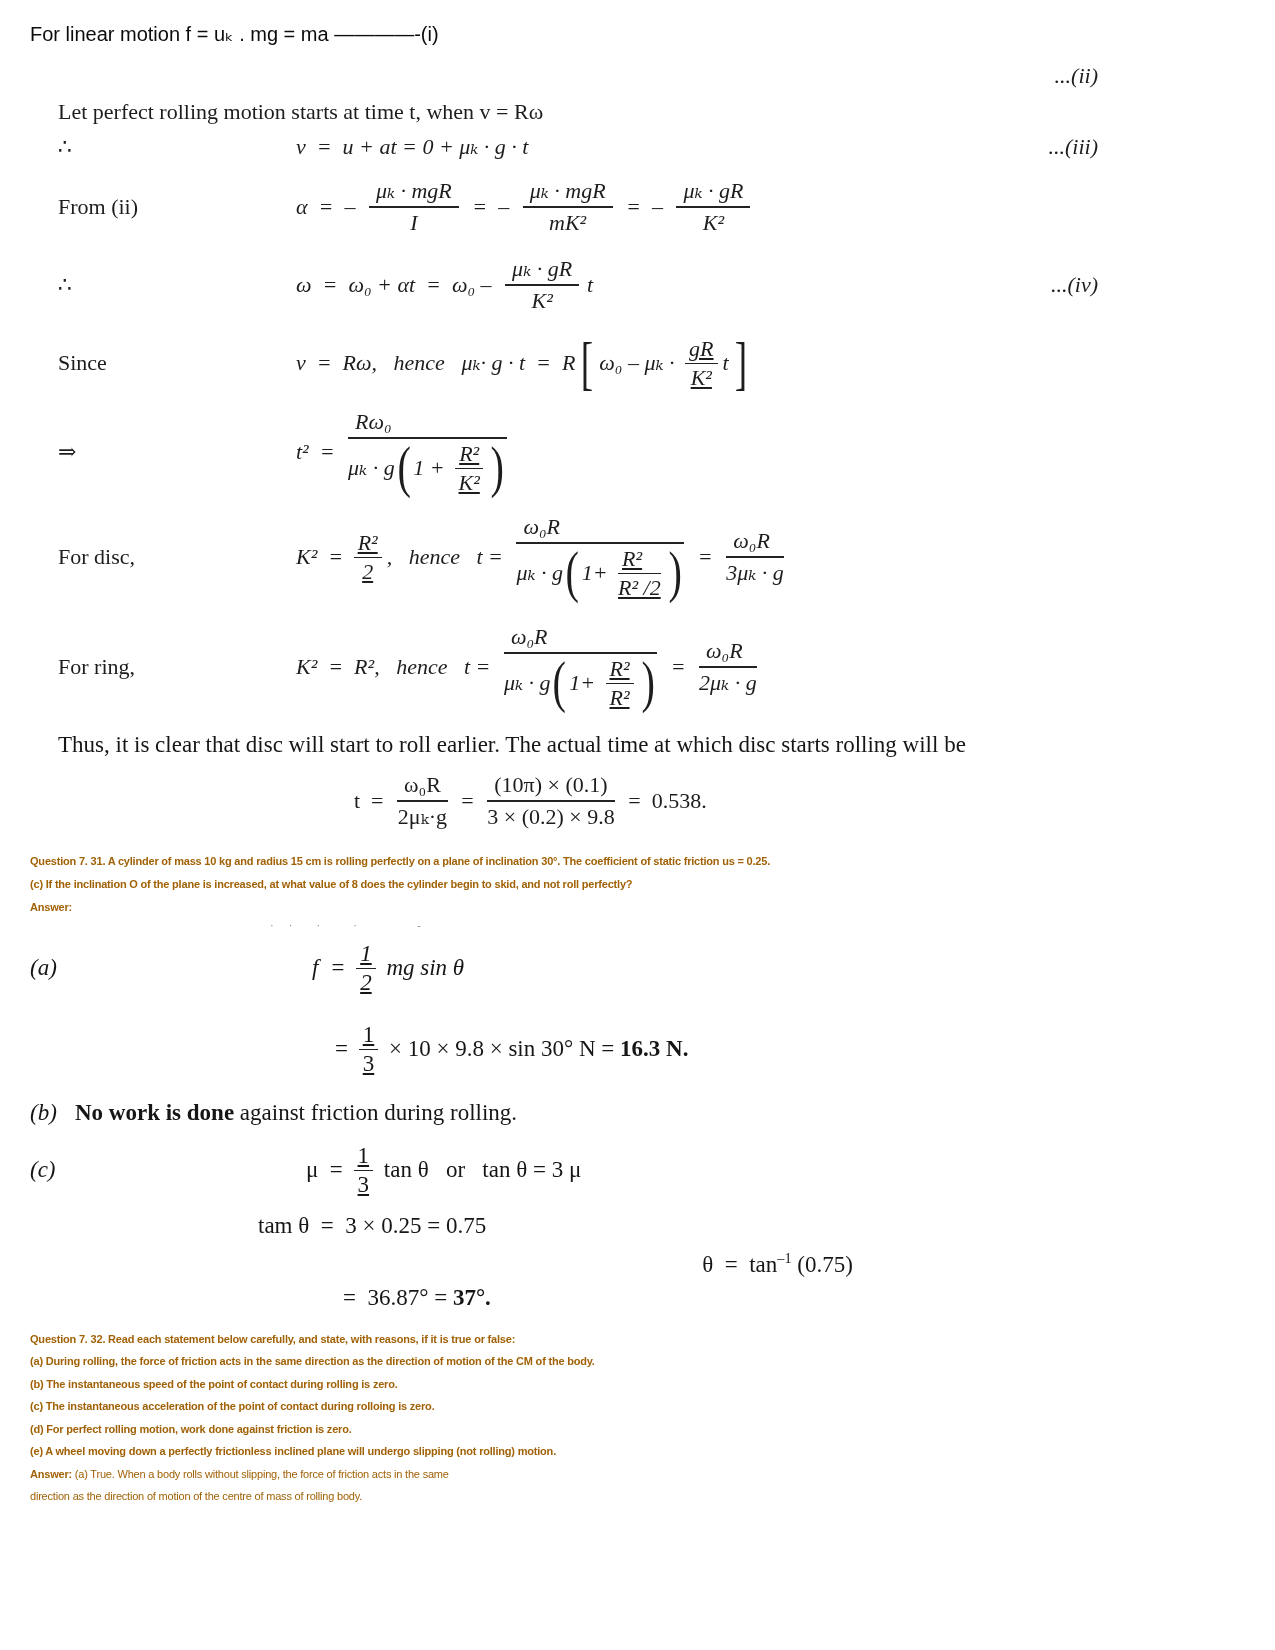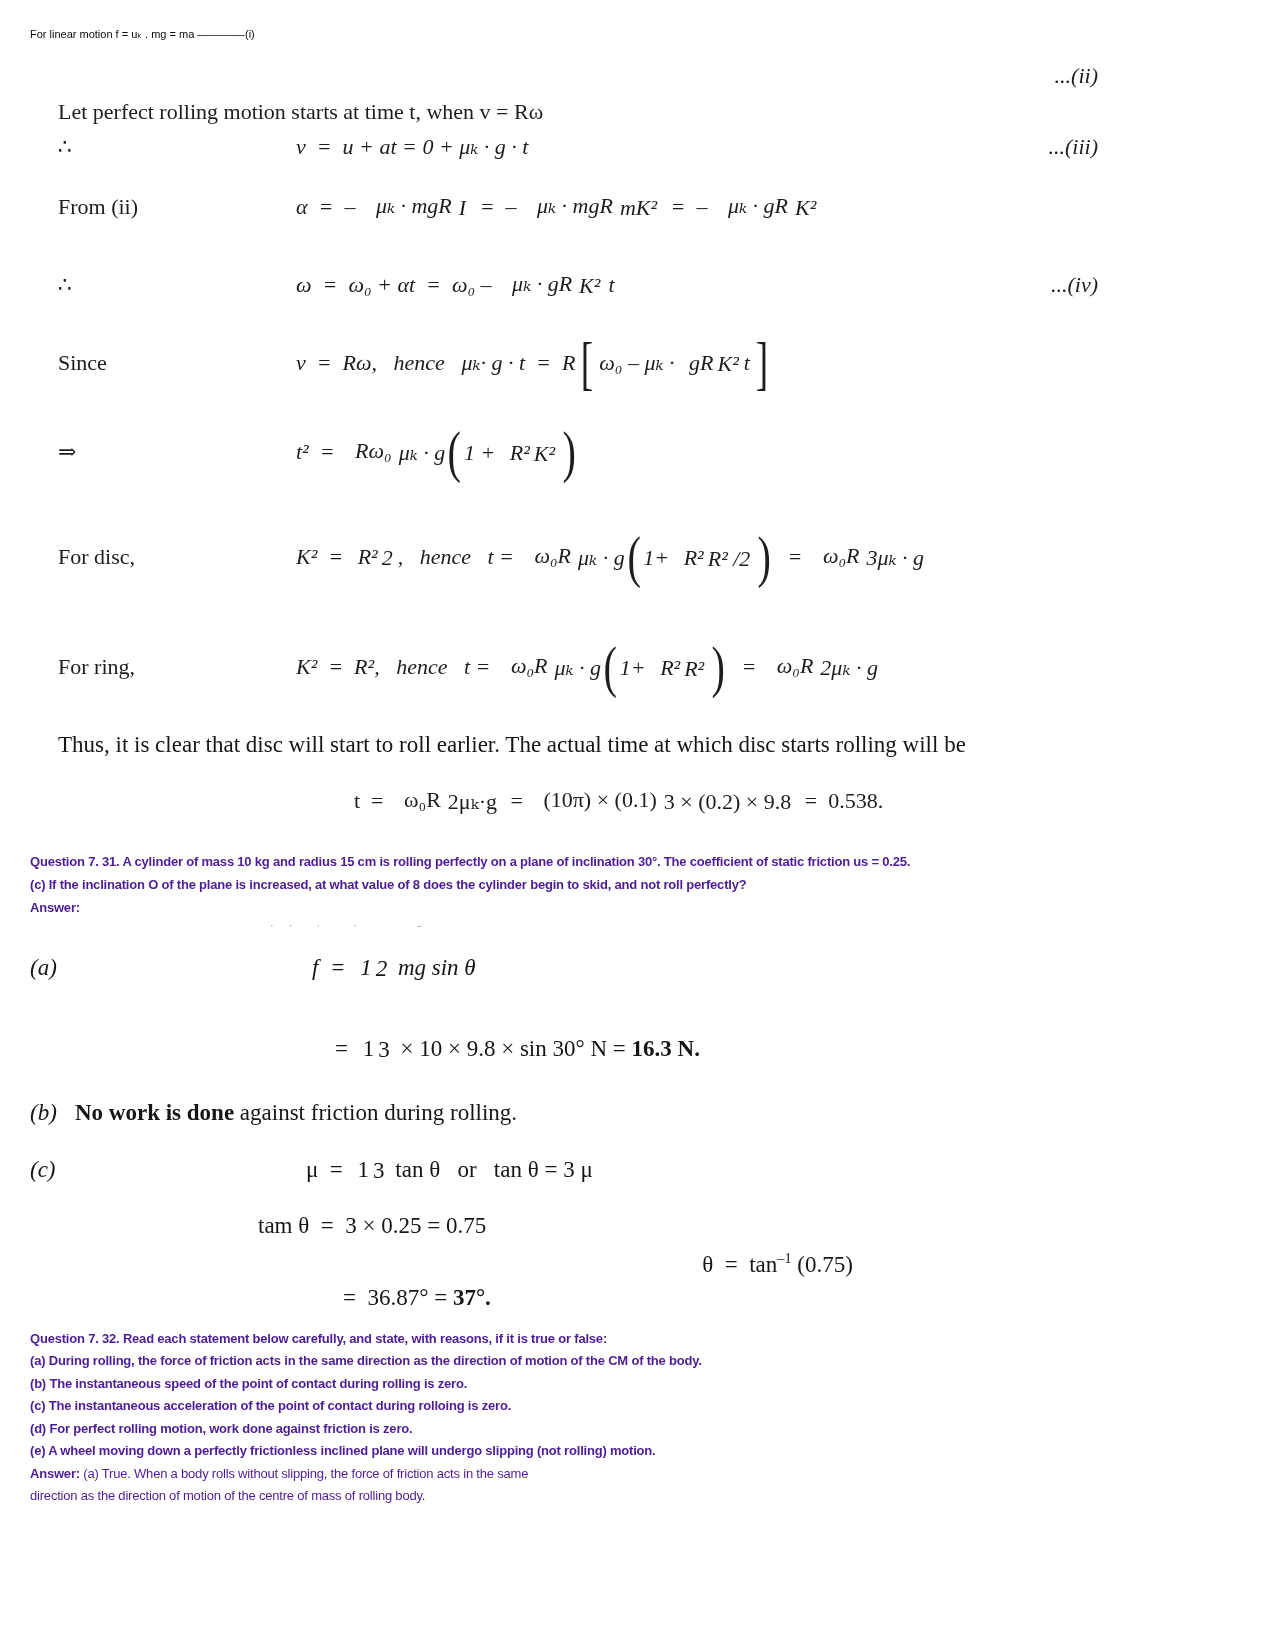--- a/index.html
+++ b/index.html
@@ -4,60 +4,60 @@
 <style>
   html,body{margin:0;padding:0;background:#ffffff;}
   .page{
     width:1275px;height:1650px;box-sizing:border-box;
     padding:24px 30px 0;overflow:hidden;background:#fff;
     position:relative;color:#1c1c1c;
   }
   
   .introline{
     font-family:"Liberation Sans","DejaVu Sans",sans-serif;
-    font-size:11px;line-height:20px;color:#0c0c0c;
+    font-size:20px;line-height:20px;color:#0c0c0c;
     margin:0 0 14px 0;white-space:pre;
   }
   
   .book{
     margin-left:28px;width:1040px;
     font-family:"Liberation Serif","DejaVu Serif","DejaVu Sans",serif;
     font-size:22px;color:#1d1d1d;
   }
   .mrow{display:flex;align-items:center;}
   .mlabel{flex:0 0 238px;font-style:normal;white-space:pre;}
   .mexpr{display:flex;align-items:center;font-style:italic;}
   .mexpr.up{font-style:normal;}
   .mref{margin-left:auto;font-style:italic;white-space:pre;}
   .ws{white-space:pre;}
   .b{font-weight:bold;}
-  .frac{display:inline-flex;flex-direction:row;align-items:center;margin:0 8px;}
+  .frac{display:inline-flex;flex-direction:column;margin:0 8px;}
   .frac .num{padding:0 7px 2px;}
   .frac .bar{align-self:stretch;height:0;border-top:2px solid #232323;}
   .frac .den{padding-top:2px;display:flex;align-items:center;justify-content:center;}
-  .sfrac{margin:0 5px;}
+  .sfrac{margin:0 5px;text-decoration:underline;}
   .sfrac .num{padding:0 4px 1px;}
   .sfrac .bar{border-top-width:1.5px;}
   .sfrac .den{padding-top:1px;}
   .paren{font-style:normal;font-weight:400;font-size:56px;line-height:0.82;transform:scaleX(0.72);display:inline-block;}
   .bigbr{font-style:normal;font-weight:400;font-size:60px;line-height:0.8;transform:scaleX(0.62);display:inline-block;margin:0 2px;}
   .r-rot{height:36px}.r-let{height:36px}.r-fromi{height:34px}.r-ther1{height:34px}
   .r-fromii{height:78px;margin-top:4px}.r-ther2{height:78px}.r-since{height:78px}
   .r-implies{height:100px}.r-disc{height:110px}.r-ring{height:110px}
   .thuspara{
     margin:6px 0 0 28px;width:1020px;
     font-family:"Liberation Serif","DejaVu Serif",serif;
     font-size:23px;line-height:34px;text-align:justify;color:#161616;
   }
   .r-final{margin-left:296px;height:78px;}
   
   .qblock{
     font-family:"Liberation Sans","DejaVu Sans",sans-serif;
-    font-weight:bold;font-size:13px;line-height:23px;
-    color:#4c1d95;letter-spacing:-0.2px;margin-top:10px;width:1215px;
+    font-weight:bold;font-size:11px;line-height:23px;
+    color:#a16207;letter-spacing:-0.2px;margin-top:10px;width:1215px;
   }
   .qblock .qline{margin:0;}
   .q732{margin-top:14px;line-height:22.5px;}
   .reg{font-weight:normal;}
   .artifact{
     margin:2px 0 0 240px;height:8px;color:#8f8f8f;
     font-size:11px;line-height:8px;letter-spacing:6px;
     font-family:"Liberation Sans",sans-serif;white-space:pre;
   }
   

